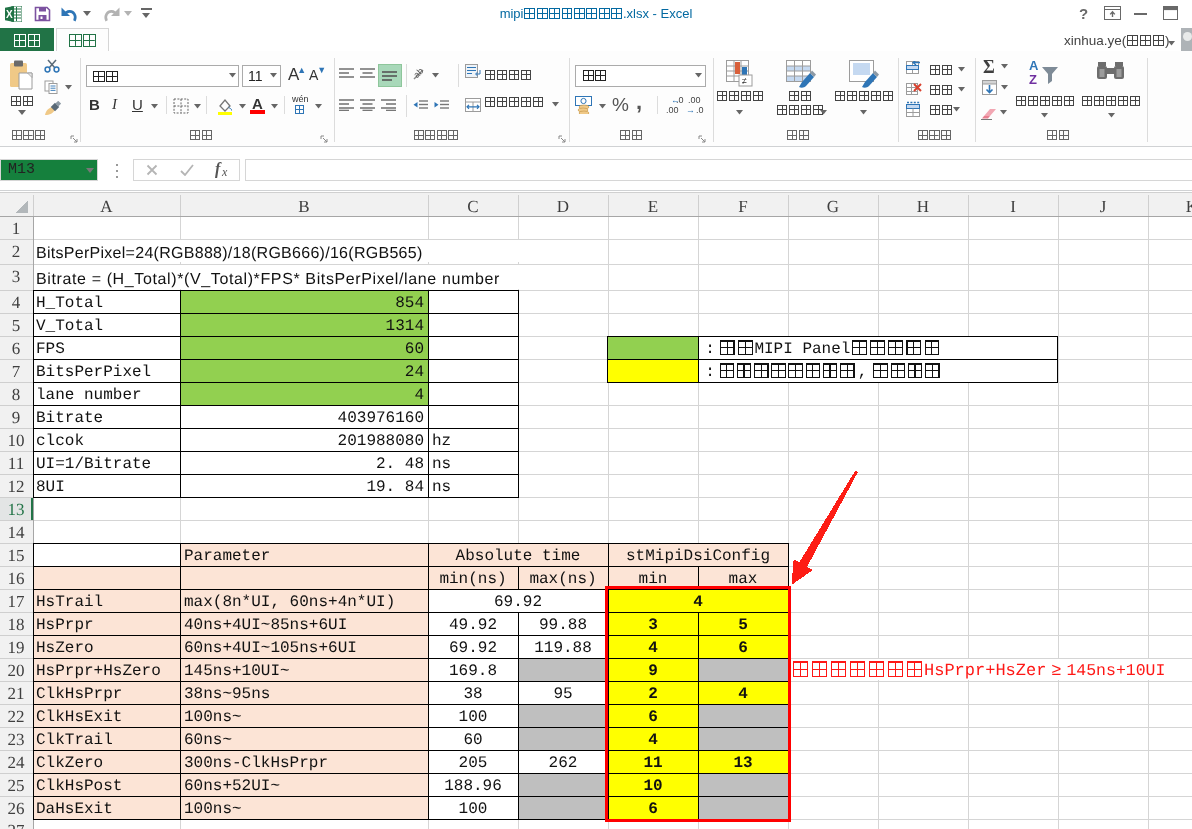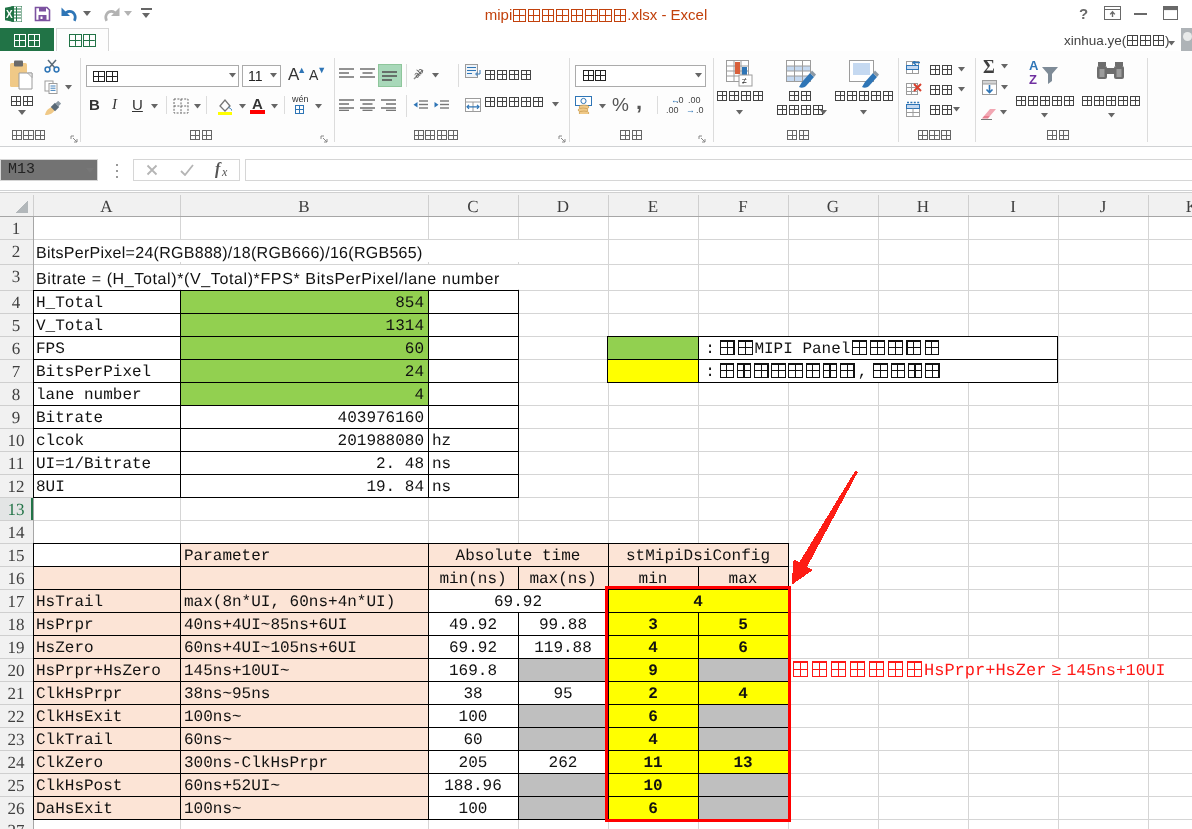--- a/index.html
+++ b/index.html
@@ -54,21 +54,21 @@
     </svg>
     <svg class="abs" style="left:124px;top:11px" width="9" height="6" viewBox="0 0 9 6">
         <path d="M0 0 H8 L4 5 Z" fill="#b3b3b3"></path>
       </svg>
 
     <div class="abs" style="left:141px;top:8px;width:11px;height:2px;background:#666"></div>
     <svg class="abs" style="left:142px;top:13px" width="9" height="6" viewBox="0 0 9 6">
         <path d="M0 0 H8 L4 5 Z" fill="#666"></path>
       </svg>
 
-    <div class="abs ctr" style="left:396px;top:6px;width:400px;font-size:15px;color:#c2410c;">mipi<i class="hz"></i><i class="hz"></i><i class="hz"></i><i class="hz"></i><i class="hz"></i><i class="hz"></i><i class="hz"></i><i class="hz"></i>.xlsx - Excel</div>
+    <div class="abs ctr" style="left:396px;top:6px;width:400px;font-size:13px;color:#0369a1;">mipi<i class="hz"></i><i class="hz"></i><i class="hz"></i><i class="hz"></i><i class="hz"></i><i class="hz"></i><i class="hz"></i><i class="hz"></i>.xlsx - Excel</div>
 
     <div class="abs" style="left:1076px;top:5px;width:15px;height:16px;font-size:15px;font-weight:bold;color:#696969;text-align:center;">?</div>
     <svg class="abs" style="left:1104px;top:6px" width="17" height="15" viewBox="0 0 17 15">
       <rect x="0.5" y="0.5" width="16" height="13" fill="none" stroke="#696969"></rect>
       <line x1="0.5" y1="3.5" x2="16.5" y2="3.5" stroke="#696969"></line>
       <path d="M8.5 11 L8.5 6.2 M6.2 8.4 L8.5 5.8 L10.8 8.4" stroke="#696969" fill="none" stroke-width="1.4"></path>
     </svg>
     <div class="abs" style="left:1134px;top:13px;width:13px;height:2px;background:#696969"></div>
     <svg class="abs" style="left:1163px;top:6px" width="15" height="14" viewBox="0 0 15 14">
       <rect x="0.5" y="0.5" width="14" height="13" fill="none" stroke="#696969"></rect>
@@ -473,21 +473,21 @@
             <rect x="20.5" y="8" width="5" height="8" fill="#9c9c9c"></rect>
     </svg>
     <div class="abs ctr" style="left:1075px;top:40px;width:72px;font-size:12.5px;"><i class="hz"></i><i class="hz"></i><i class="hz"></i><i class="hz"></i><i class="hz"></i></div>
     <svg class="abs" style="left:1108px;top:59px" width="8" height="5" viewBox="0 0 8 5">
             <path d="M0 0 H7 L3.5 4.5 Z" fill="#666"></path>
           </svg>
   </g></div>
     </div>
 
   <div class="abs" style="left:0;top:148px;width:1192px;height:43px;background:#fff;border-bottom:1px solid #d0d2d4;">
-    <div class="abs" style="left:0px;top:11px;width:98px;height:22px;background:#737373;border:1px solid #d6d6d6;">
+    <div class="abs" style="left:0px;top:11px;width:98px;height:22px;background:#15803d;border:1px solid #d6d6d6;">
       <div class="abs" style="left:7px;top:1px;font-family:'Liberation Mono',monospace;font-size:15px;color:#222;">M13</div>
       <svg class="abs" style="left:85px;top:8px" width="9" height="6" viewBox="0 0 9 6">
           <path d="M0 0 H8 L4 5 Z" fill="#777"></path>
         </svg>
     </div>
     <div class="abs" style="left:116px;top:16px;width:2px;height:2px;background:#999"></div>
     <div class="abs" style="left:116px;top:22px;width:2px;height:2px;background:#999"></div>
     <div class="abs" style="left:116px;top:28px;width:2px;height:2px;background:#999"></div>
     <div class="abs" style="left:133px;top:11px;width:107px;height:22px;background:#fff;border:1px solid #d6d6d6;"></div>
     <svg class="abs" style="left:146px;top:16px" width="12" height="12" viewBox="0 0 12 12">

